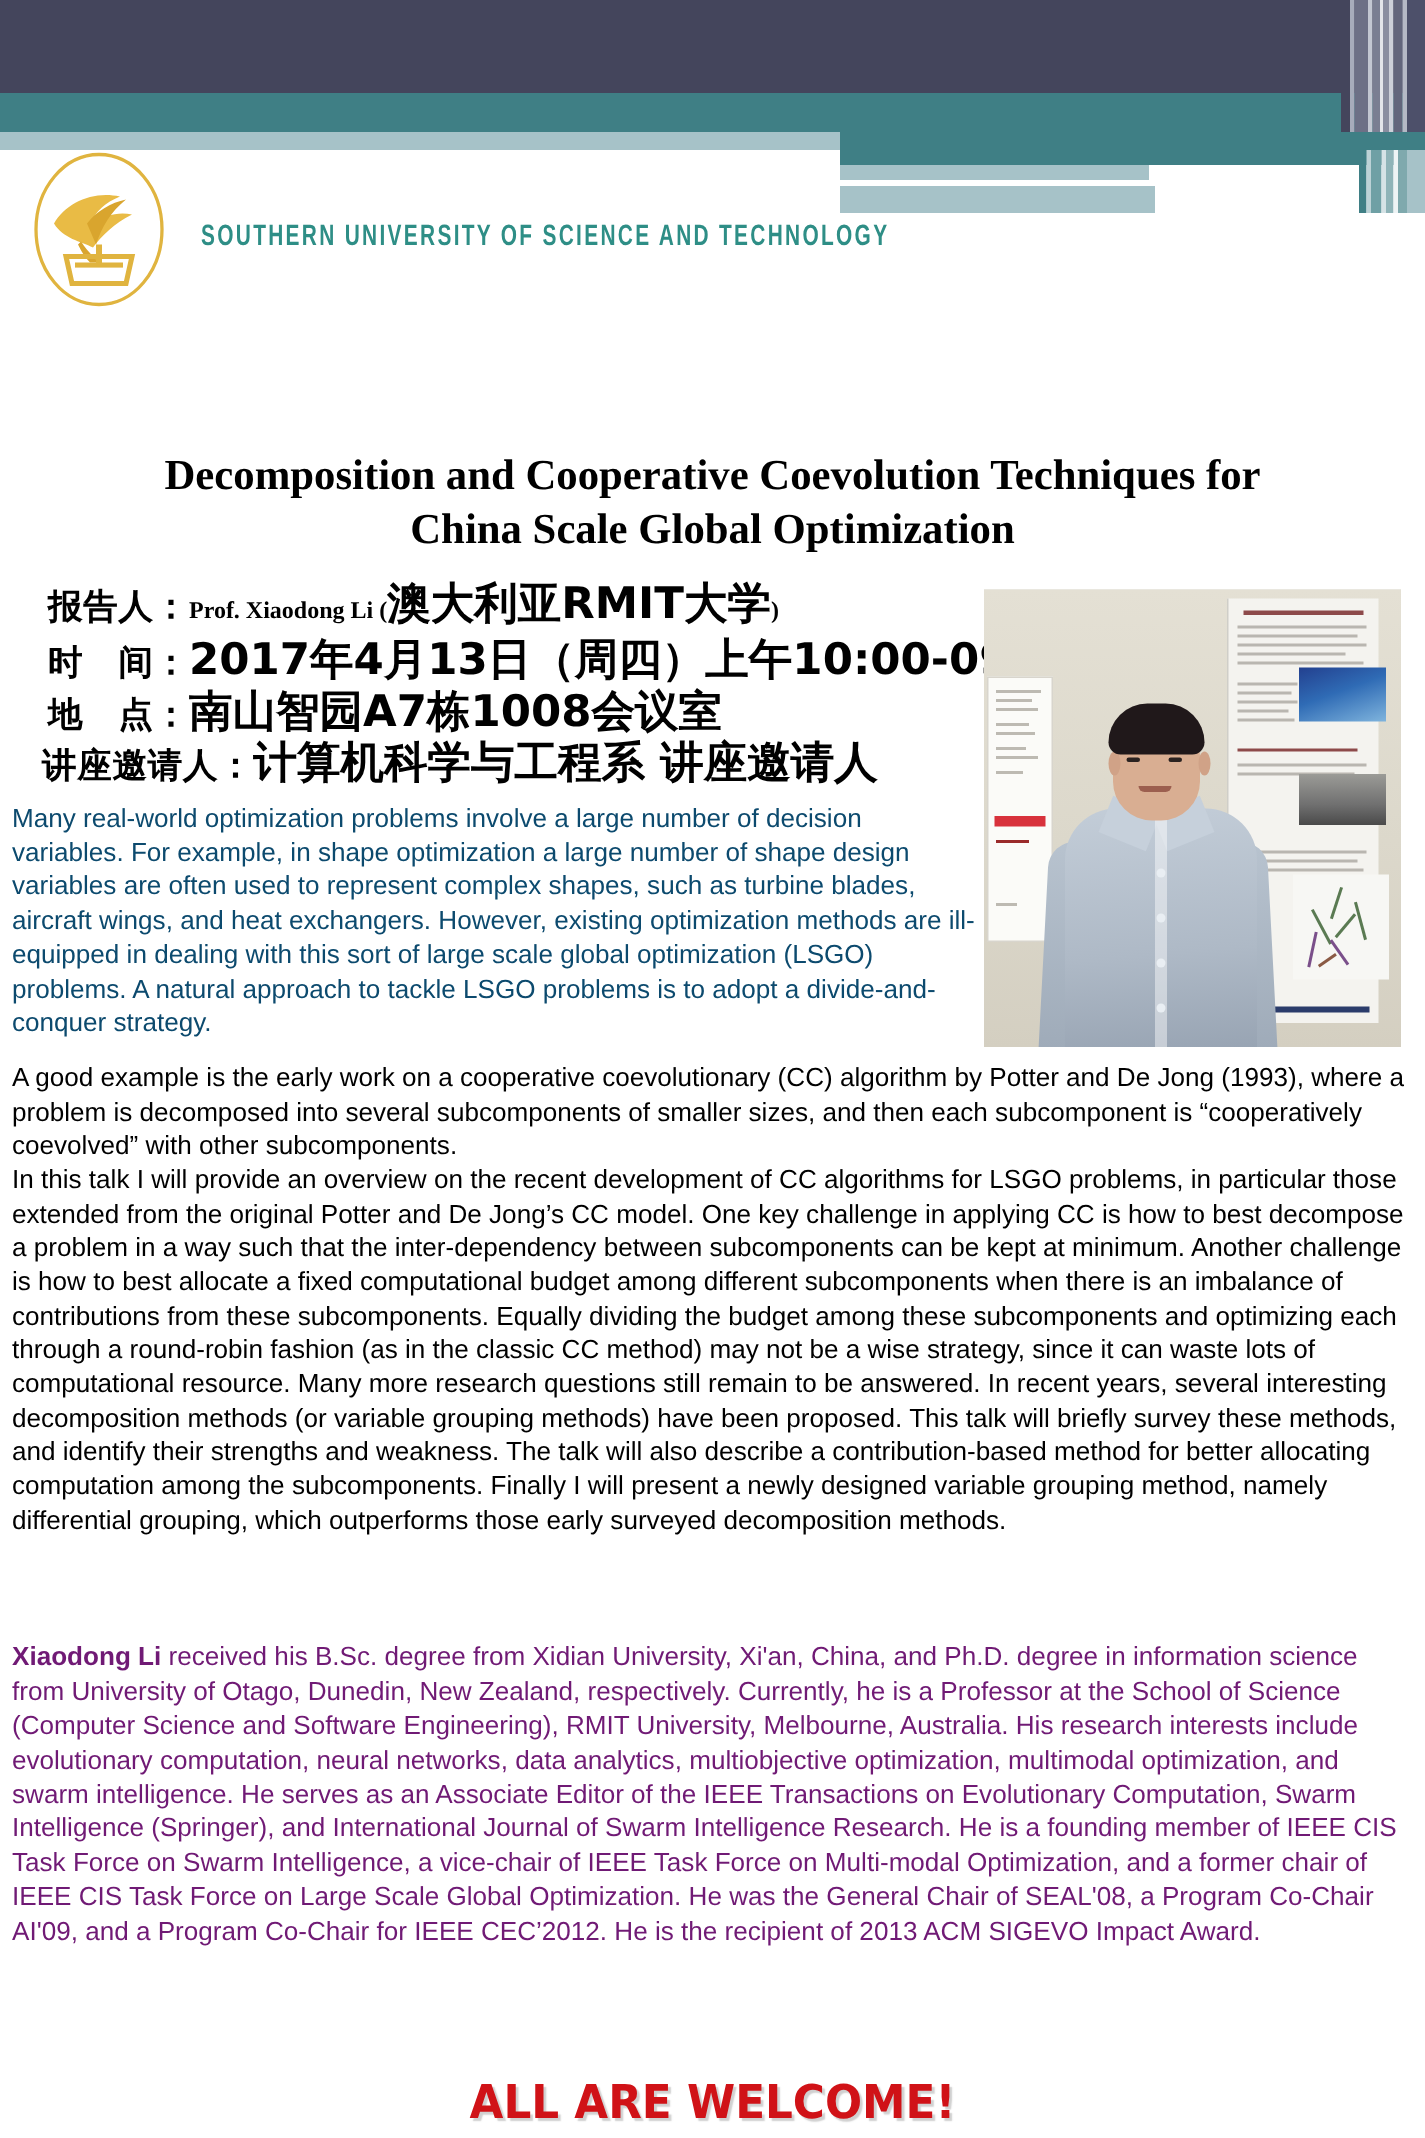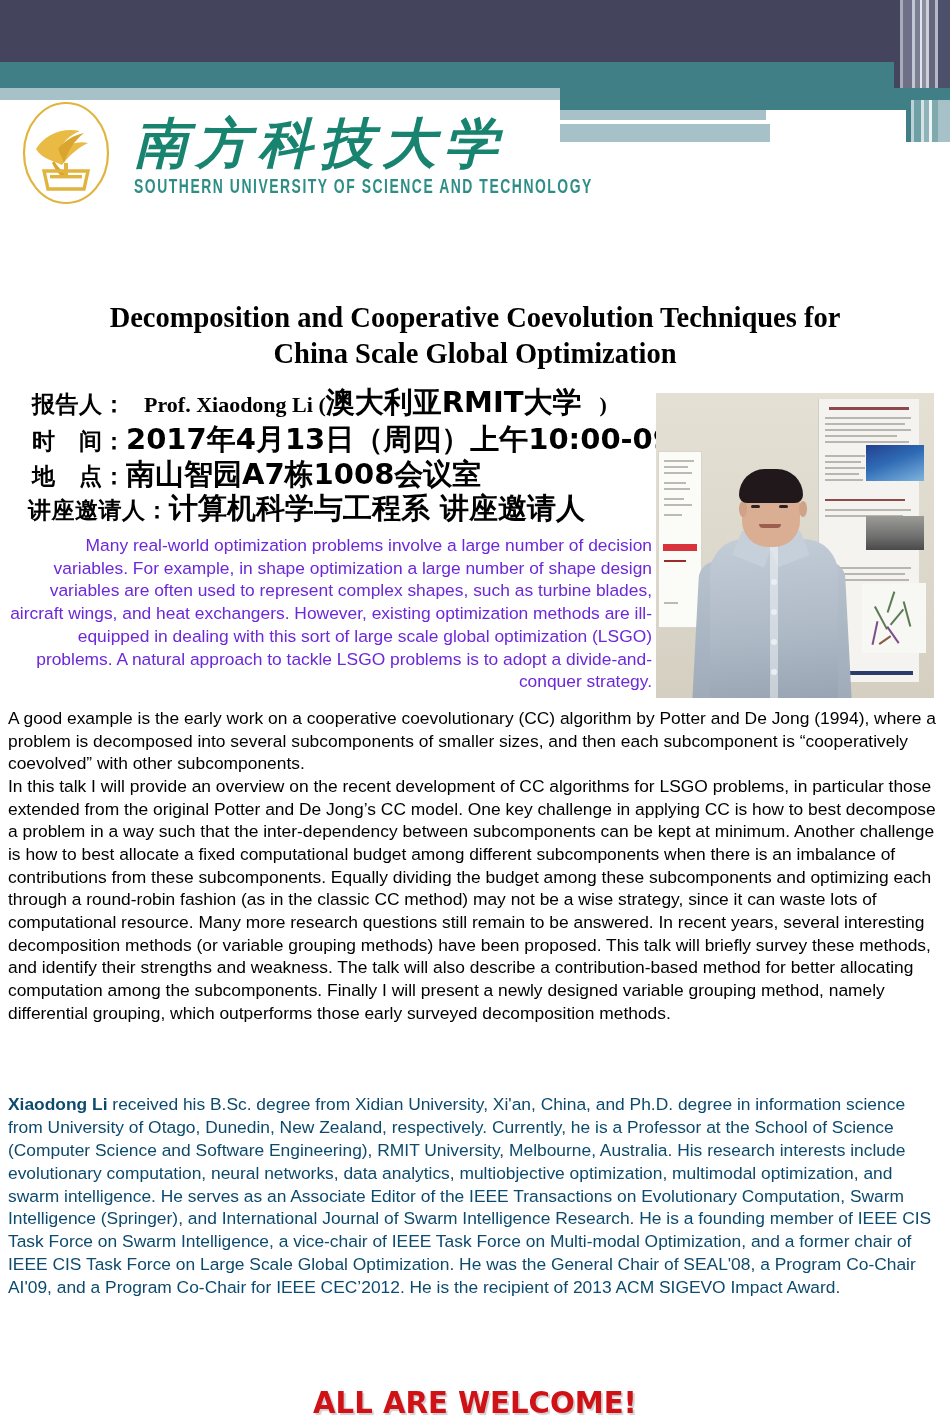--- a/index.html
+++ b/index.html
@@ -169,23 +169,22 @@
     color: #000000;
     white-space: nowrap;
     line-height: 1.0;
   }
   .info-line .lbl {
     font-size: 23px;
     letter-spacing: 0.5px;
   }
   .info-line .val-serif {
     font-family: "Liberation Serif", serif;
-    font-size: 22px;
-    font-weight: bold;
-    margin-left: 18px;
+    font-size: 16px;
+    font-weight: bold;
   }
   .info-line .val-cn {
     font-family: "DejaVu Sans", sans-serif;
     font-size: 29px;
     font-weight: bold;
   }
   .l1 { position: absolute; left: 4px;  top: 0px;  }
   .l2 { position: absolute; left: 4px;  top: 37px; }
   .l3 { position: absolute; left: 4px;  top: 72px; }
   .l4 { position: absolute; left: 0px;  top: 106px;}
@@ -320,22 +319,22 @@
   }
 
   
   .abs-wrap-narrow {
     position: absolute;
     left: 8px; top: 534px;
     width: 644px;
     font-family: "Liberation Sans", sans-serif;
     font-size: 17.4px;
     line-height: 1.305;
-    color: #6d28d9;
-    text-align: right;
+    color: #0c4a6e;
+    text-align: left;
   }
   .abs-wrap-wide {
     position: absolute;
     left: 8px; top: 707px;
     width: 930px;
     font-family: "Liberation Sans", sans-serif;
     font-size: 17.4px;
     line-height: 1.302;
     color: #000;
     text-align: left;
@@ -343,21 +342,21 @@
   .abs-p { margin: 0; }
 
   
   .bio {
     position: absolute;
     left: 8px; top: 1093px;
     width: 930px;
     font-family: "Liberation Sans", sans-serif;
     font-size: 17.4px;
     line-height: 1.315;
-    color: #0c4a6e;
+    color: #701a75;
     text-align: left;
   }
   .bio b { font-weight: bold; }
 
   
   .welcome {
     position: absolute;
     left: 0; top: 1384px;
     width: 950px;
     text-align: center;
@@ -415,21 +414,20 @@
         <path d="M22 48 C30 34 48 26 66 30 C56 34 50 40 46 48 C56 42 66 40 74 42
                  C62 48 54 56 48 64 C40 60 28 58 22 48 Z" fill="#e9bb45"></path>
         <path d="M44 48 C50 40 60 34 70 32 C60 40 54 50 50 62 Z" fill="#d9a52e"></path>
         <path d="M40 60 C44 66 48 70 52 74 L46 74 C42 70 40 66 38 62 Z" fill="#d9a52e"></path>
         <path d="M30 70 L74 70 L70 88 L34 88 Z" fill="none" stroke="#e0b43f" stroke-width="3.4"></path>
         <rect x="50" y="62" width="4" height="14" fill="#e0b43f"></rect>
         <rect x="36" y="74" width="32" height="3.4" fill="#e0b43f"></rect>
       </svg>
     </div>
     <div class="logo-wordmark">
-      <div class="logo-cn">南方科技大学</div>
       <div class="logo-en">SOUTHERN UNIVERSITY OF SCIENCE AND TECHNOLOGY</div>
     </div>
   </div>
 
 
   <div class="en-title">
     <span>Decomposition and Cooperative Coevolution Techniques for</span>
     <br>
     <span>China Scale Global Optimization</span>
   </div>
@@ -516,21 +514,21 @@
     <div class="ph-eye" style="left:95px;top:112px"></div>
     <div class="ph-eye" style="left:123px;top:112px"></div>
     <div class="ph-mouth"></div>
   </div>
 
   <div class="abs-wrap-narrow">
     <p class="abs-p">Many real-world optimization problems involve a large number of decision variables. For example, in shape optimization a large number of shape design variables are often used to represent complex shapes, such as turbine blades, aircraft wings, and heat exchangers. However, existing optimization methods are ill-equipped in dealing with this sort of large scale global optimization (LSGO) problems. A natural approach to tackle LSGO problems is to adopt a divide-and-conquer strategy.</p>
   </div>
 
   <div class="abs-wrap-wide">
-    <p class="abs-p">A good example is the early work on a cooperative coevolutionary (CC) algorithm by Potter and De Jong (1994), where a problem is decomposed into several subcomponents of smaller sizes, and then each subcomponent is “cooperatively coevolved” with other subcomponents.</p>
+    <p class="abs-p">A good example is the early work on a cooperative coevolutionary (CC) algorithm by Potter and De Jong (1993), where a problem is decomposed into several subcomponents of smaller sizes, and then each subcomponent is “cooperatively coevolved” with other subcomponents.</p>
     <p class="abs-p">In this talk I will provide an overview on the recent development of CC algorithms for LSGO problems, in particular those extended from the original Potter and De Jong’s CC model. One key challenge in applying CC is how to best decompose a problem in a way such that the inter-dependency between subcomponents can be kept at minimum. Another challenge is how to best allocate a fixed computational budget among different subcomponents when there is an imbalance of contributions from these subcomponents. Equally dividing the budget among these subcomponents and optimizing each through a round-robin fashion (as in the classic CC method) may not be a wise strategy, since it can waste lots of computational resource. Many more research questions still remain to be answered. In recent years, several interesting decomposition methods (or variable grouping methods) have been proposed. This talk will briefly survey these methods, and identify their strengths and weakness. The talk will also describe a contribution-based method for better allocating computation among the subcomponents.  Finally I will present a newly designed variable grouping method, namely differential grouping, which outperforms those early surveyed decomposition methods.</p>
   </div>
 
   <div class="bio">
     <b>Xiaodong Li</b><span> received his B.Sc. degree from Xidian University, Xi'an, China, and Ph.D. degree in information science from University of Otago, Dunedin, New Zealand, respectively. Currently, he is a Professor at the School of Science (Computer Science and Software Engineering), RMIT University, Melbourne, Australia. His research interests include evolutionary computation, neural networks, data analytics, multiobjective optimization, multimodal optimization, and swarm intelligence. He serves as an Associate Editor of the IEEE Transactions on Evolutionary Computation, Swarm Intelligence (Springer), and International Journal of Swarm Intelligence Research. He is a founding member of IEEE CIS Task Force on Swarm Intelligence, a vice-chair of IEEE Task Force on Multi-modal Optimization, and a former chair of IEEE CIS Task Force on Large Scale Global Optimization.  He was the General Chair of SEAL'08, a Program Co-Chair AI'09, and a Program Co-Chair for IEEE CEC’2012. He is the recipient of 2013 ACM SIGEVO Impact Award.</span>
   </div>
 
   <div class="welcome">ALL ARE WELCOME!</div>
 
 </div>

